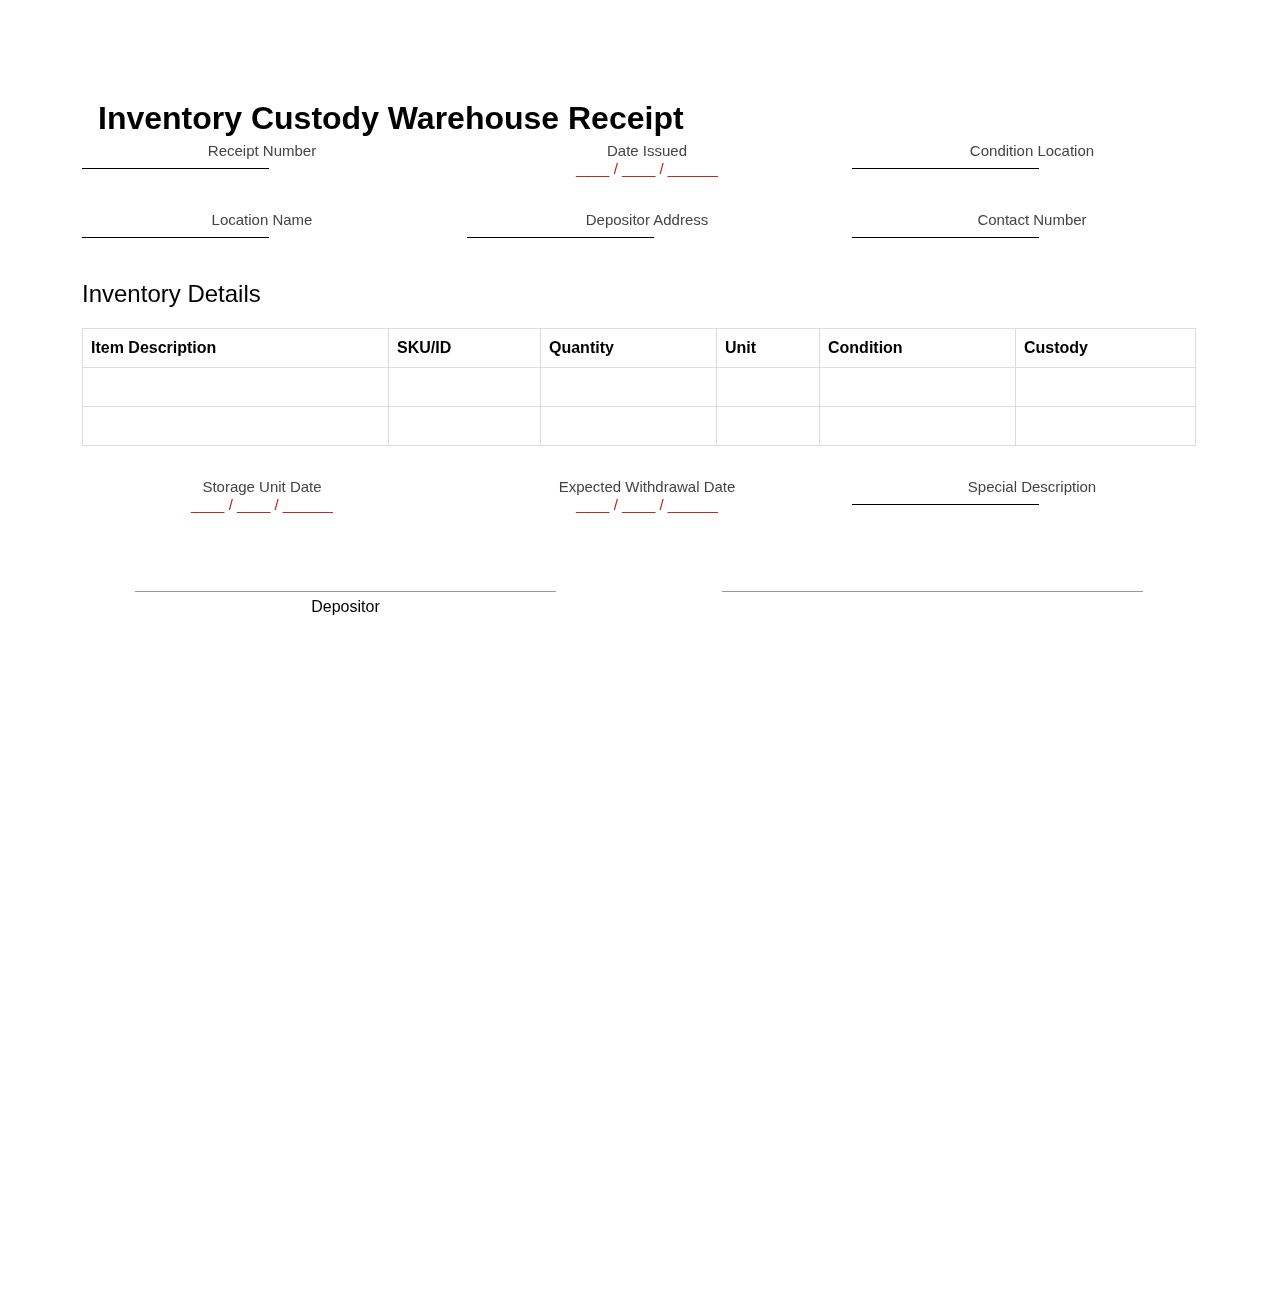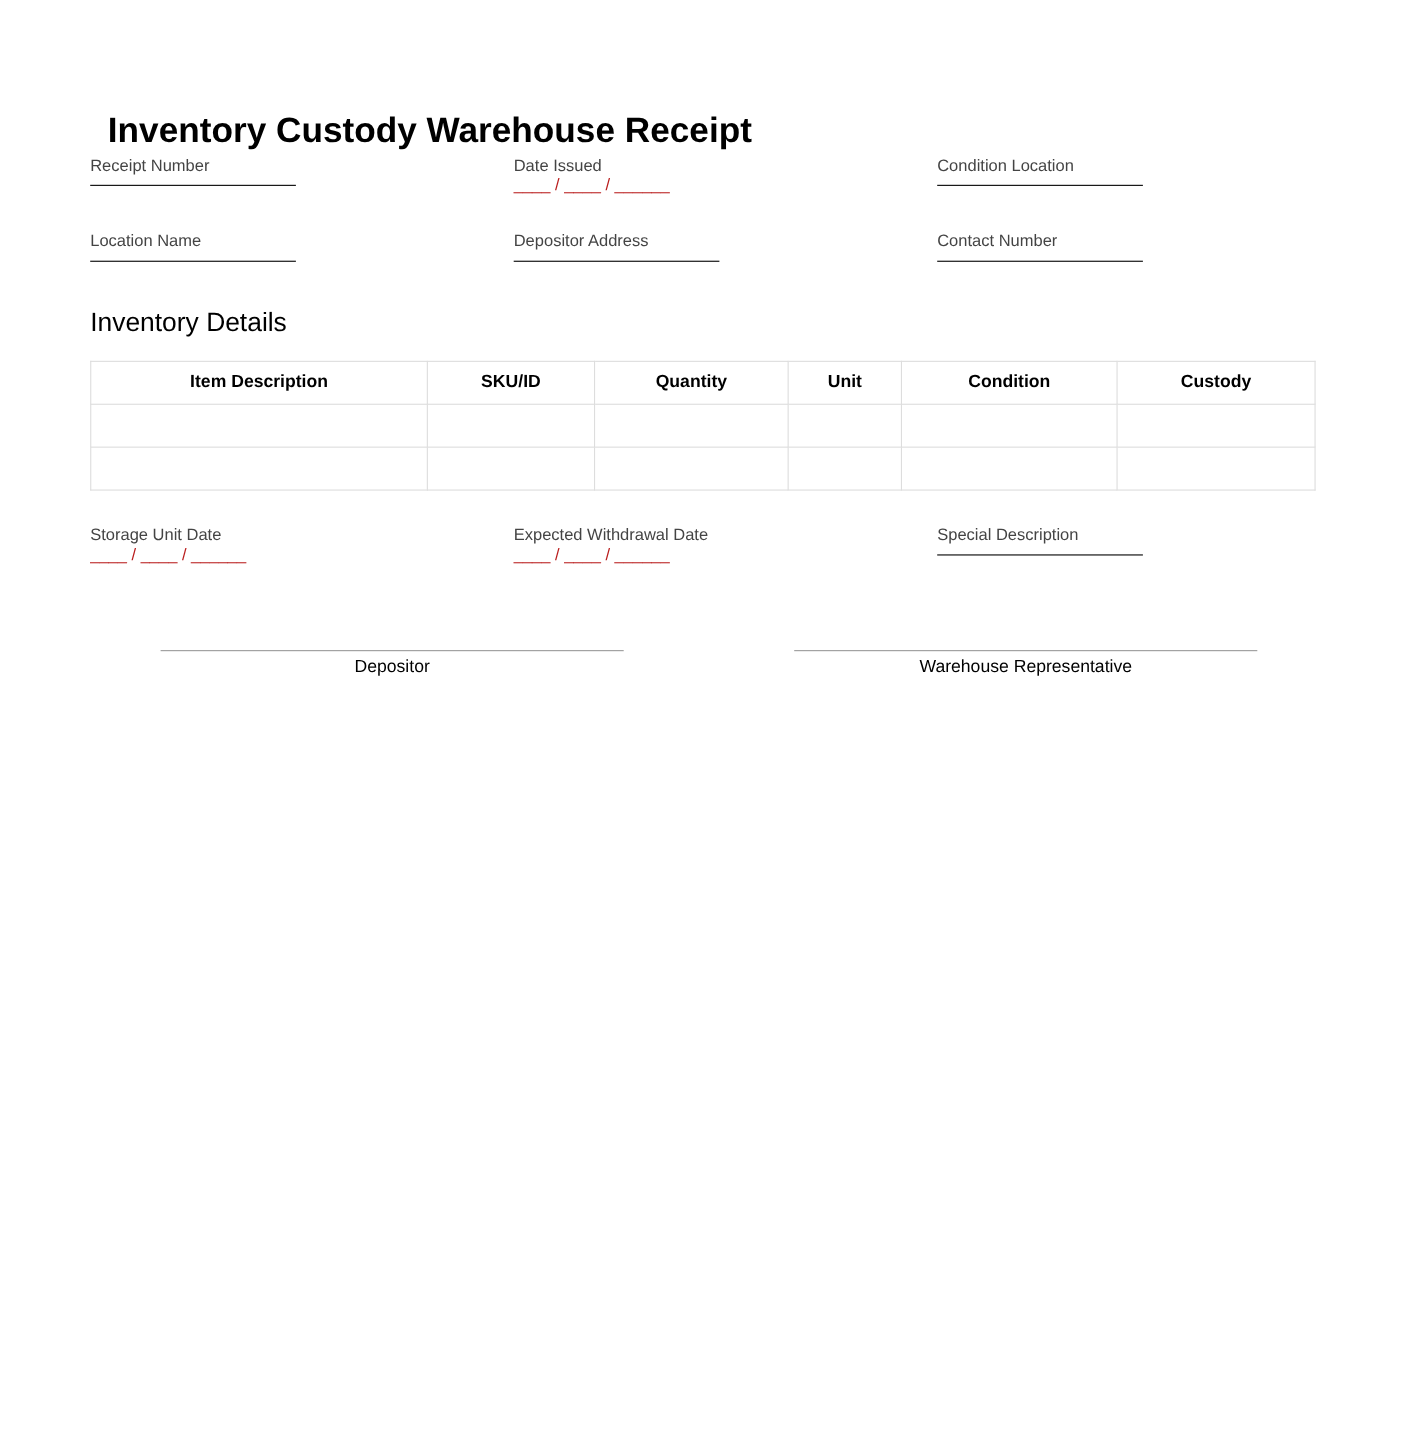--- a/index.html
+++ b/index.html
@@ -1,26 +1,26 @@
 <!DOCTYPE html>
 <html><head>
 <meta charset="utf-8">
 <style>
   html, body { margin:0; padding:0; background:#ffffff; }
   body { width:1278px; height:1300px; position:relative; font-family:"Liberation Sans", sans-serif; color:#000; }
   .page { position:absolute; left:82px; top:0; width:1114px; }
   h1 { position:absolute; left:0; top:84px; margin:16px; font-size:32px; font-weight:bold; line-height:36px; white-space:nowrap; }
-  .field { position:absolute; width:360px; }
+  .field { position:absolute; width:360px;text-align:center; }
   .field .label { font-size:15px; color:#444; line-height:18px; display:block; }
   .field .line { display:block; margin-top:8px; height:0; border-bottom:1px solid #000; width:187px; }
   .field .date { display:block; font-size:15px; color:#b91c1c; line-height:18px; white-space:nowrap; }
   h2 { position:absolute; left:0; top:280px; margin:0; font-size:24px; font-weight:normal; line-height:28px; }
   table { position:absolute; left:0; top:328px; width:1114px; border-collapse:collapse; }
   th, td { border:1px solid #dddddd; height:38px; padding:0 8px; text-align:left; font-size:16px; }
-  th { font-weight:bold;text-align:center; }
+  th { font-weight:bold; }
   .sig { position:absolute; top:591px; width:421px; }
   .sig .sigline { border-top:1px solid #999; height:0; }
   .sig .siglabel { text-align:center; font-size:16px; margin-top:6px; line-height:18px; }
 </style>
 </head>
 <body>
 
 <div class="page">
   <h1>Inventory Custody Warehouse Receipt</h1>
 
@@ -89,21 +89,20 @@
   </div>
   <div class="field" style="left:385px; top:478px;">
     <span class="label">Expected Withdrawal Date</span>
     <span class="date">____ / ____ / ______</span>
   </div>
   <div class="field" style="left:770px; top:478px;">
     <span class="label">Special Description</span>
     <span class="line"></span>
   </div>
 
-  <div class="sig" style="left:64px;">
+  <div class="sig" style="left:53px;">
     <div class="sigline"></div>
     <div class="siglabel">Depositor</div>
   </div>
   <div class="sig" style="left:640px;">
     <div class="sigline"></div>
-    <div class="siglabel">Warehouse Representative</div>
   </div>
 </div>
 
 </body></html>

